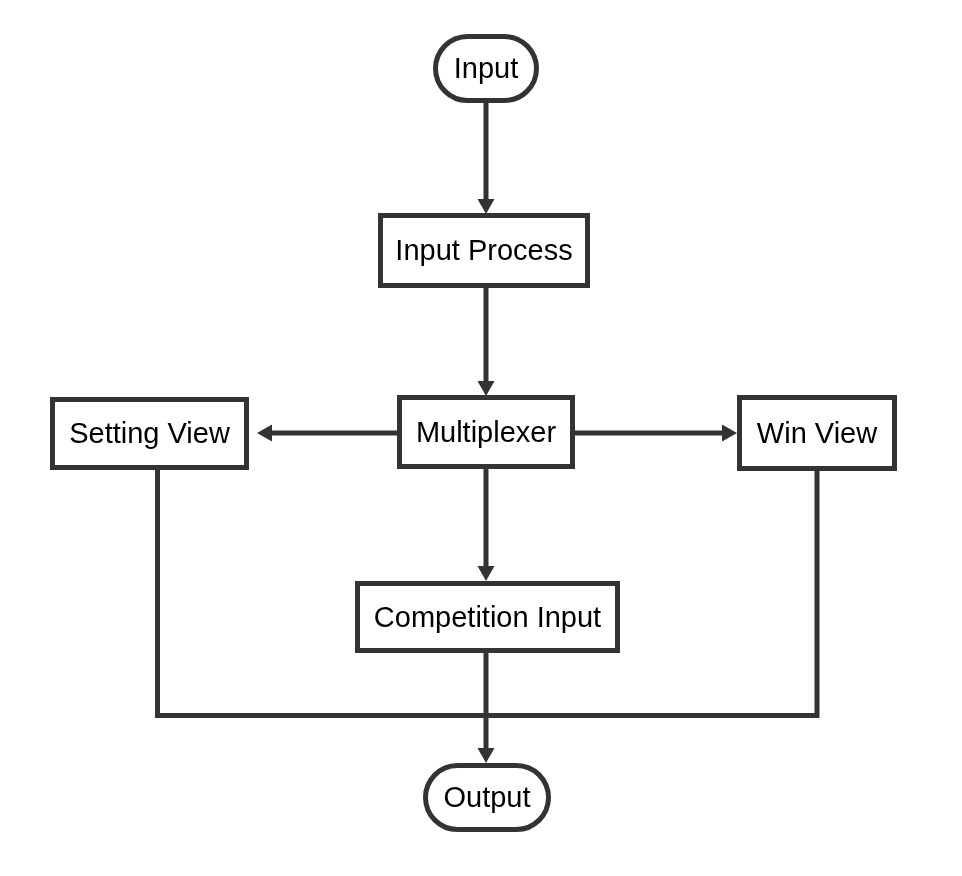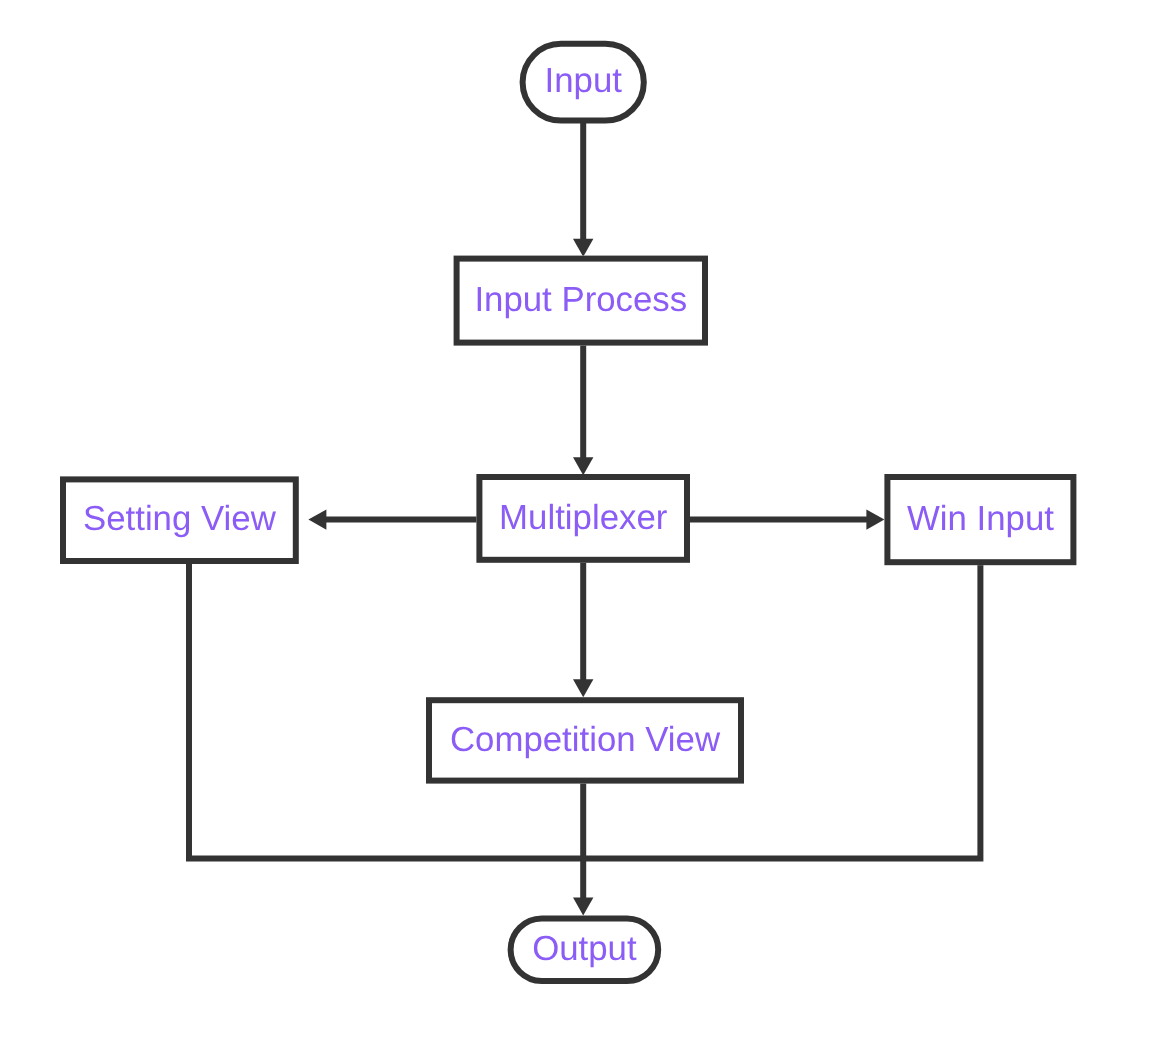--- a/index.html
+++ b/index.html
@@ -20,39 +20,39 @@
     left: 0;
     top: 0;
     width: 962px;
     height: 876px;
   }
   .node {
     position: absolute;
     box-sizing: border-box;
     border: 5px solid #333333;
     background: #ffffff;
-    color: #8b5cf6;
+    color: #000000;
     font-size: 29px;
     line-height: 1;
     display: flex;
     align-items: center;
     justify-content: center;
     white-space: nowrap;
     text-align: center;
   }
   .terminator {
     border-radius: 999px;
   }
   .node-input            { left: 433px; top: 34px;  width: 106px; height: 69px; }
   .node-input-process    { left: 378px; top: 213px; width: 212px; height: 75px; }
   .node-multiplexer      { left: 397px; top: 395px; width: 178px; height: 74px; }
   .node-setting-view     { left: 50px;  top: 397px; width: 199px; height: 73px; }
   .node-win-view         { left: 737px; top: 395px; width: 160px; height: 76px; }
   .node-competition-view { left: 355px; top: 581px; width: 265px; height: 72px; }
-  .node-output           { left: 423px; top: 763px; width: 128px; height: 57px; }
+  .node-output           { left: 423px; top: 763px; width: 128px; height: 69px; }
 </style>
 </head>
 <body>
 
 <div class="canvas">
 
   <svg class="edges" viewBox="0 0 962 876" xmlns="http://www.w3.org/2000/svg">
     <g stroke="#333333" stroke-width="5" fill="none">
 
       <line x1="486" y1="100" x2="486" y2="200"></line>
@@ -89,24 +89,24 @@
 
   <div class="node node-input-process">
     <span>Input Process</span>
   </div>
 
   <div class="node node-setting-view">
     <span>Setting View</span>
   </div>
 
   <div class="node node-win-view">
-    <span>Win Input</span>
+    <span>Win View</span>
   </div>
 
   <div class="node node-competition-view">
-    <span>Competition View</span>
+    <span>Competition Input</span>
   </div>
 
   <div class="node terminator node-output">
     <span>Output</span>
   </div>
 
 </div>
 
 </body></html>

